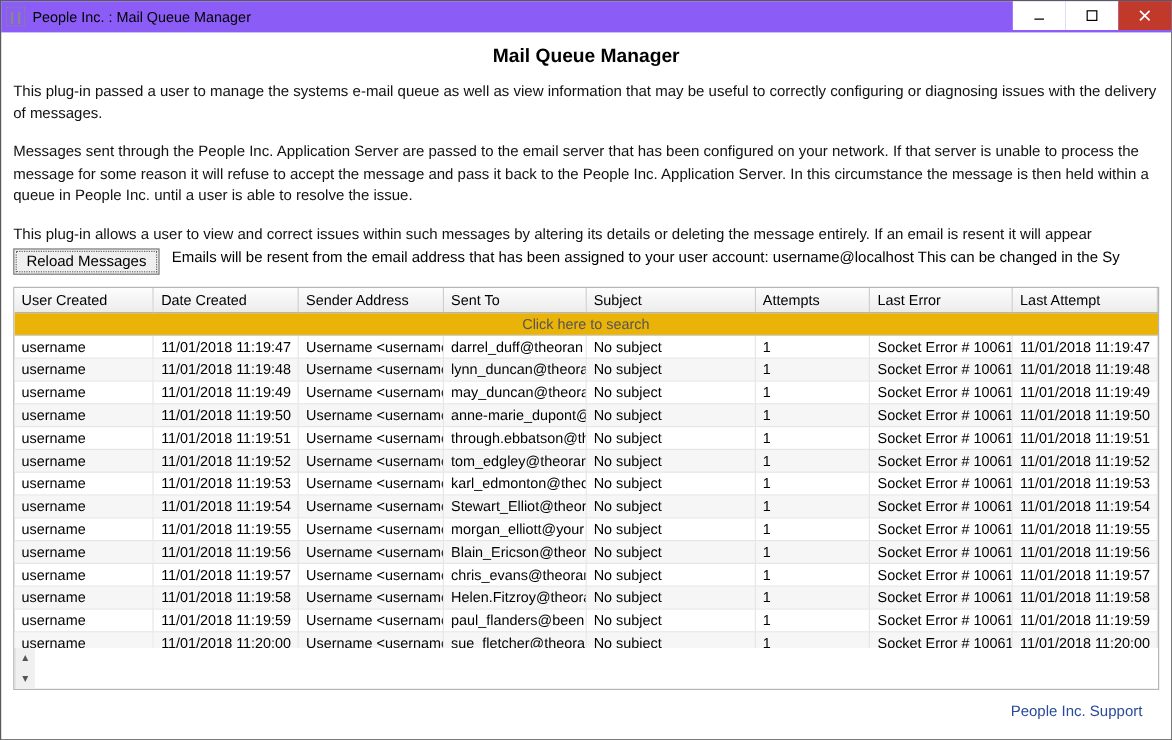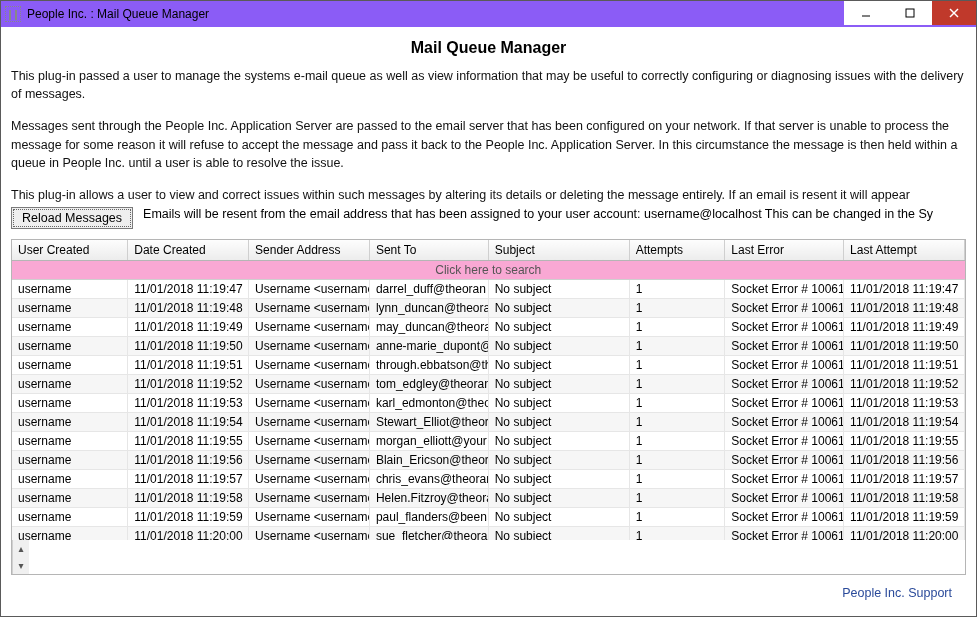--- a/index.html
+++ b/index.html
@@ -140,21 +140,21 @@
     border-right: 1px solid #cfcfcf;
     border-bottom: 1px solid #b5b5b5;
     text-align: left;
     font-weight: normal;
     padding: 3px 6px;
     white-space: nowrap;
     overflow: hidden;
   }
   .search-row td {
     text-align: center;
-    background: #f9a8d4;
+    background: #eab308;
     border-bottom: 1px solid #cfcfcf;
     padding: 2px;
     color: #555;
     font-size: 12px;
   }
   table.grid tbody.data-rows td {
     border-right: 1px solid #e6e6e6;
     border-bottom: 1px solid #e6e6e6;
     padding: 2px 6px;
     white-space: nowrap;

